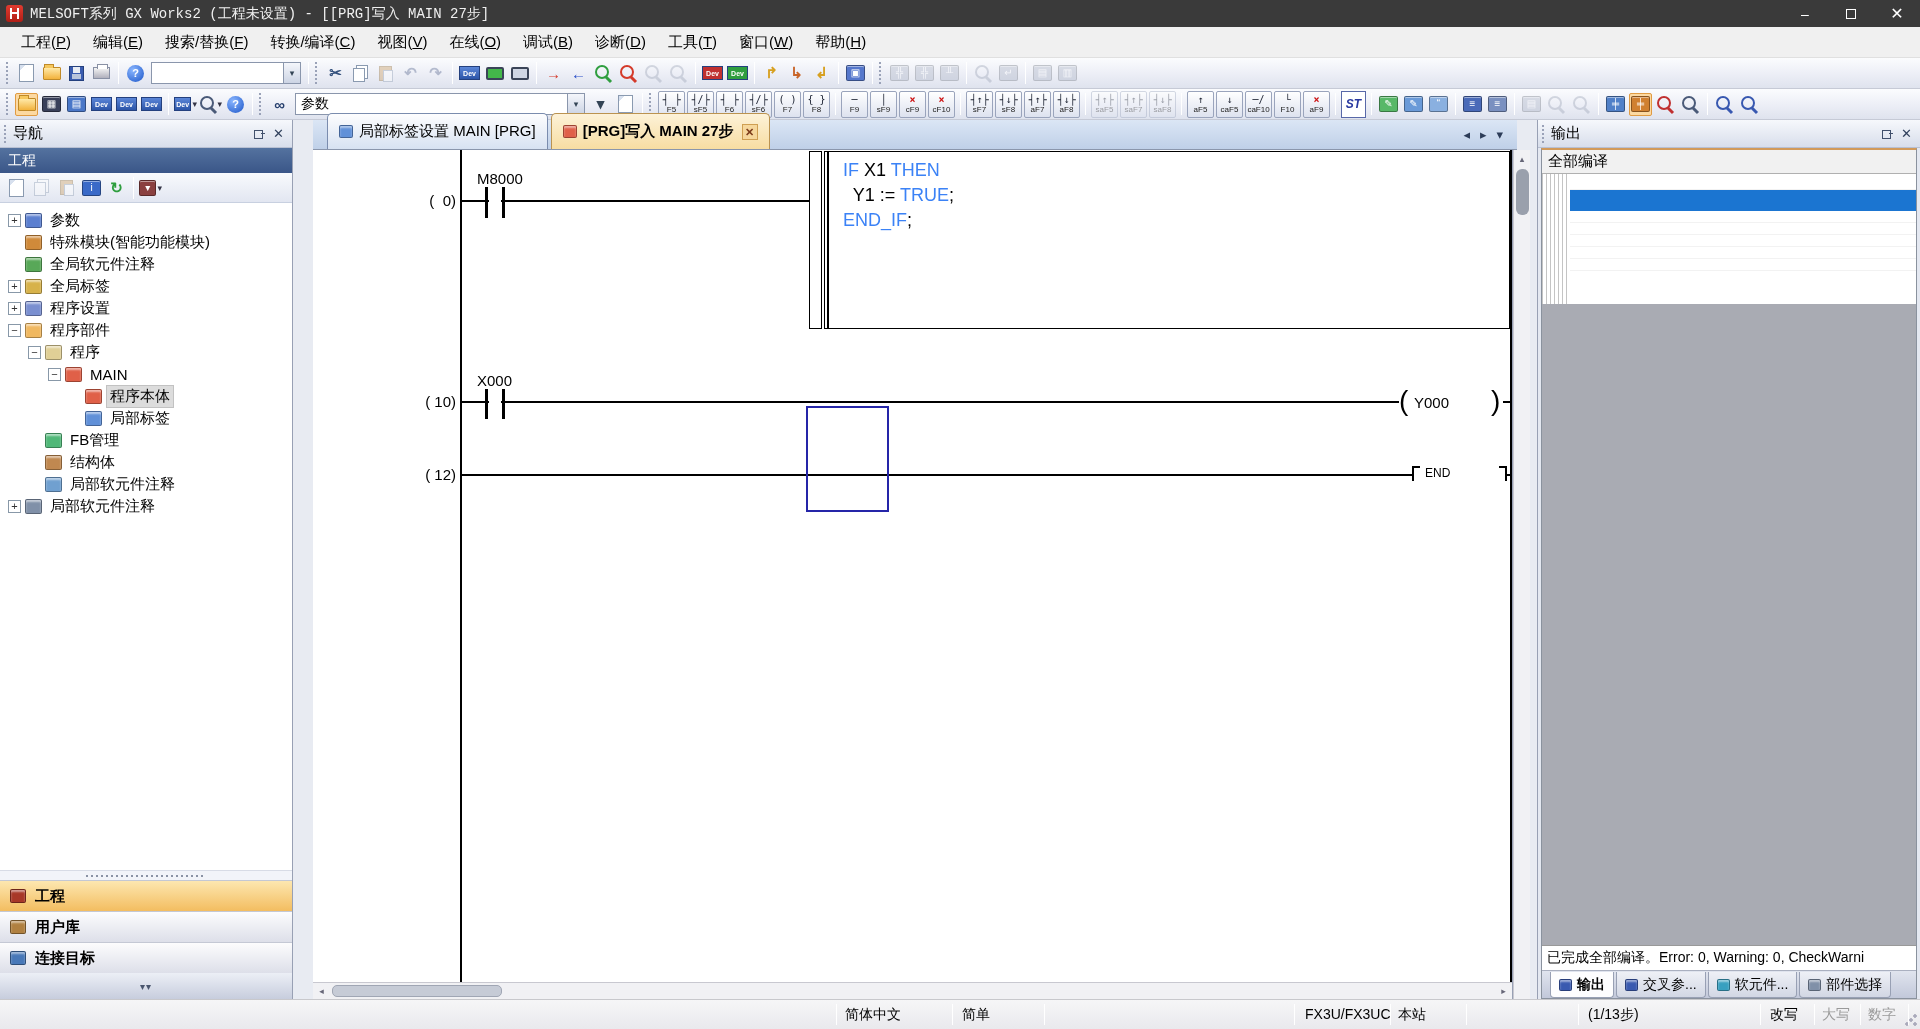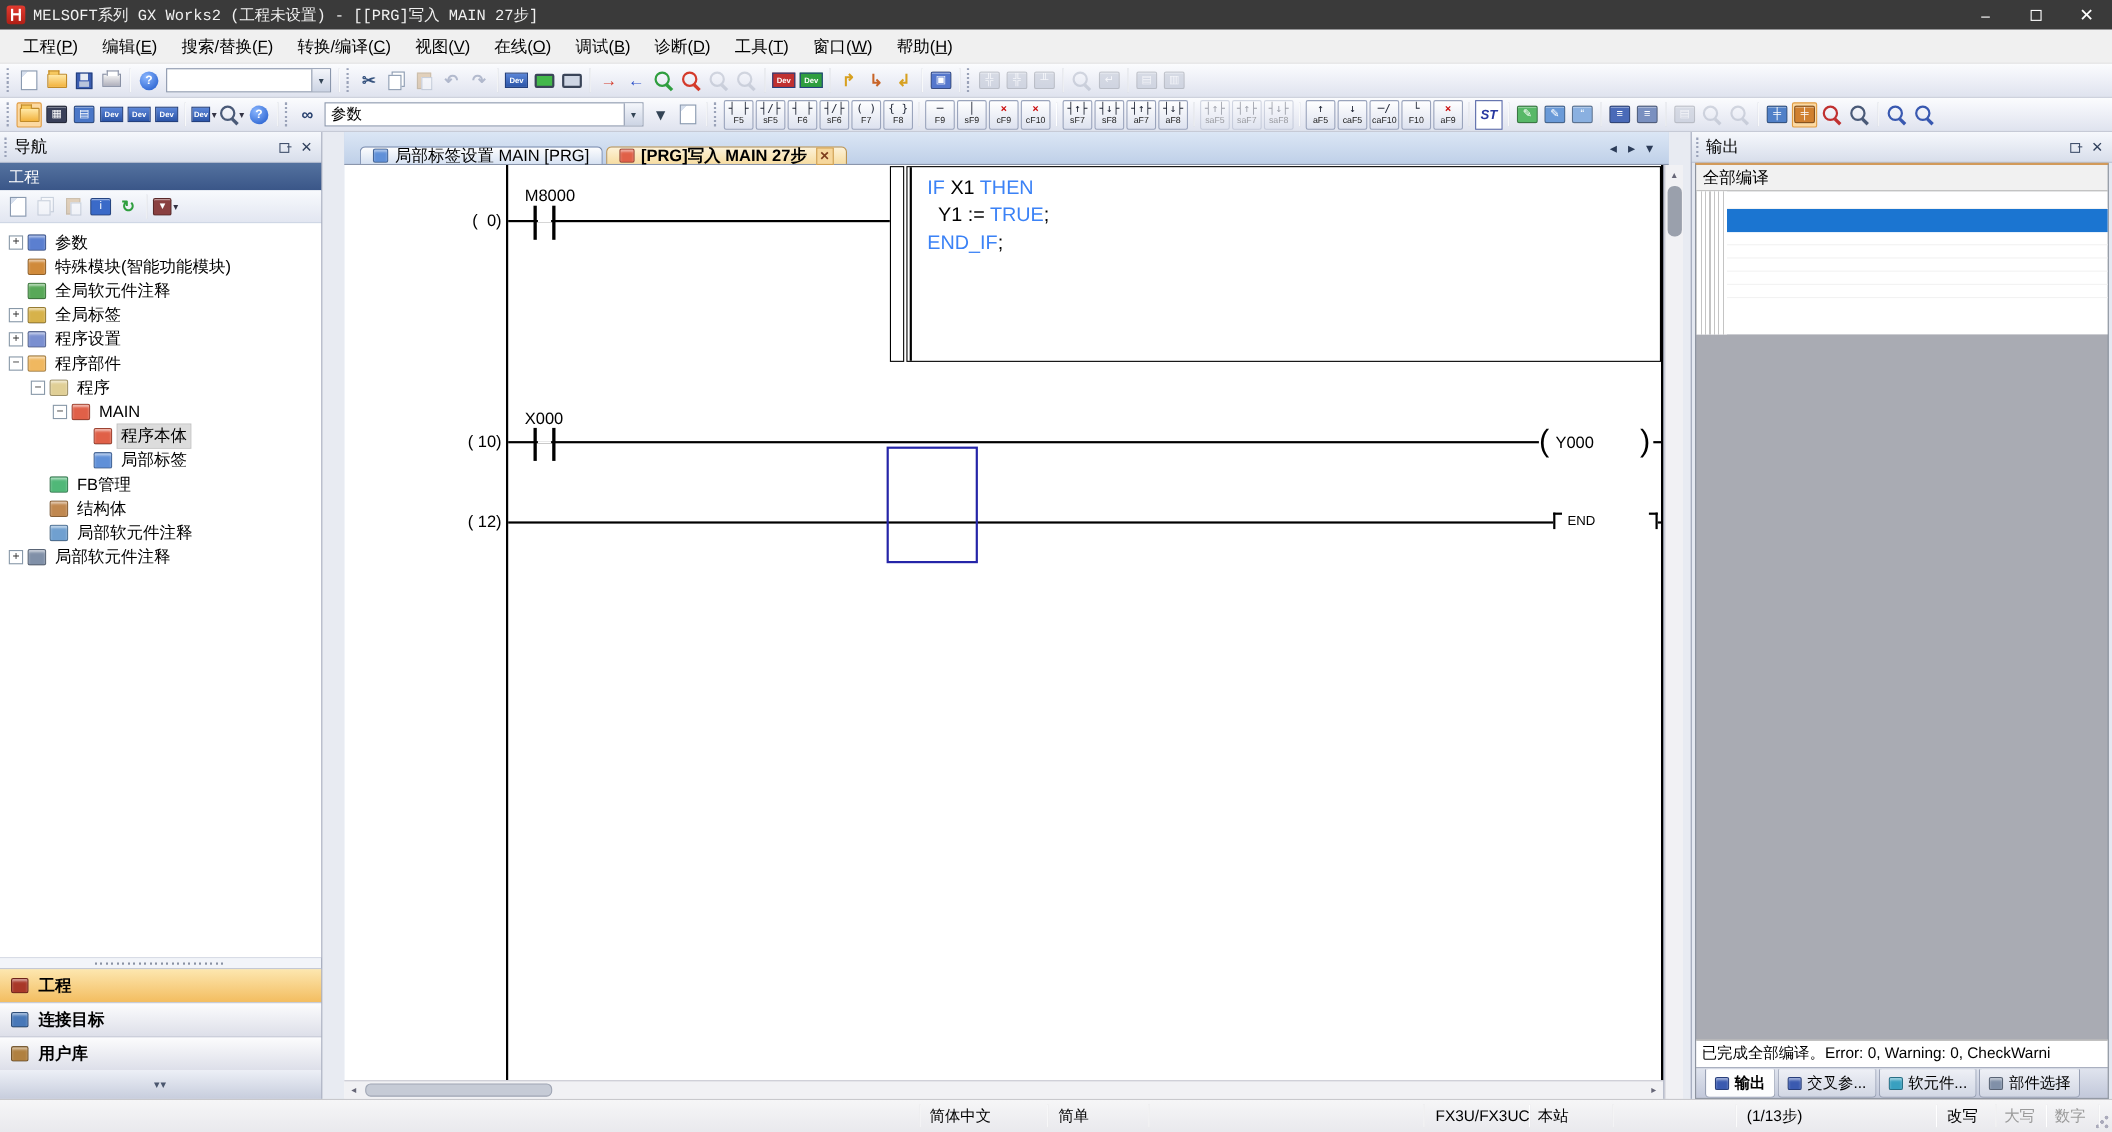--- a/index.html
+++ b/index.html
@@ -86,21 +86,21 @@
   .tree-item.selected .tree-label { background:#dcdcdc; outline:1px solid #c2c2c2; }
   .nav-grip { height:10px; background:repeating-linear-gradient(90deg,#8a92a4 0 2px, transparent 2px 5px); background-size:120px 2px; background-repeat:no-repeat; background-position:center 4px; border-top:1px solid #d8dce6; }
   .nav-btn { height:31px; display:flex; align-items:center; gap:9px; padding:0 10px; border-top:1px solid #c4c8d4; background:linear-gradient(#fcfcfd,#dddfe9); font-size:15px; font-weight:bold; }
   .nav-btn.active { background:linear-gradient(#fde7b0,#f3bd60); }
   .nbicon { width:16px; height:14px; border-radius:2px; border:1px solid rgba(0,0,0,.35); background:var(--c,#888); box-shadow:inset 0 2px 2px rgba(255,255,255,.5); }
   .nav-chev { height:26px; background:linear-gradient(#eceff6,#c7cddd); display:flex; align-items:center; justify-content:center; font-size:10px; color:#4a566e; letter-spacing:1px; }
 
   
   .editor { flex:1; min-width:0; display:flex; flex-direction:column; background:#c8d3e6; }
   .tabbar { height:30px; flex:0 0 auto; background:linear-gradient(#dbe6f5,#bfd0e8); display:flex; align-items:flex-end; padding-left:14px; position:relative; border-bottom:1px solid #8a96ac; }
-  .tab { height:16px; display:flex; align-items:center; gap:6px; padding:0 11px; margin-right:3px; border:1px solid #7a8cae; border-bottom:none; border-radius:5px 5px 0 0; background:linear-gradient(#fdfdfe,#d7e2f2); font-size:15px; white-space:nowrap; }
+  .tab { height:36px; display:flex; align-items:center; gap:6px; padding:0 11px; margin-right:3px; border:1px solid #7a8cae; border-bottom:none; border-radius:5px 5px 0 0; background:linear-gradient(#fdfdfe,#d7e2f2); font-size:15px; white-space:nowrap; }
   .tab.active { background:linear-gradient(#fdf2d8,#f7dda2); border-color:#bb9350; font-weight:bold; }
   .tabicn { width:14px; height:13px; border-radius:2px; border:1px solid rgba(0,0,0,.3); background:var(--c,#6090d8); box-shadow:inset 0 2px 2px rgba(255,255,255,.5); }
   .tabclose { width:16px; height:16px; border:1px solid #cf9f52; background:#f6d79c; color:#7c3c1c; font-size:11px; line-height:14px; text-align:center; margin-left:2px; }
   .tabnav { position:absolute; right:14px; top:7px; display:flex; gap:10px; font-size:13px; color:#2c3c58; }
 
   .edbody { flex:1; min-height:0; display:flex; }
   .sheet { width:1200px; flex:0 0 auto; background:#fff; position:relative; border-right:1px solid #98a0b4; }
   .edgap { flex:1; background:#c2cbdc; }
   .vscroll { width:17px; flex:0 0 auto; background:#f1f1f4; border-left:1px solid #c8c8d0; display:flex; flex-direction:column; align-items:center; }
   .vscroll .arr { height:17px; width:17px; display:flex; align-items:center; justify-content:center; font-size:9px; color:#667; }
@@ -591,26 +591,26 @@
             <span class="tree-label">局部软元件注释</span>
           </div>
         </div>
       <div class="nav-grip"></div>
       <div id="navbtns">
           <div class="nav-btn active">
             <span class="nbicon" style="--c: #a83828;"></span>
             <span>工程</span>
           </div>
           <div class="nav-btn">
+            <span class="nbicon" style="--c: #b08040;"></span>
+            <span>用户库</span>
+          </div>
+          <div class="nav-btn">
             <span class="nbicon" style="--c: #4878b8;"></span>
             <span>连接目标</span>
-          </div>
-          <div class="nav-btn">
-            <span class="nbicon" style="--c: #b08040;"></span>
-            <span>用户库</span>
           </div>
         </div>
       <div class="nav-chev">▾▾</div>
     </div>
 
     <div class="editor">
       <div class="tabbar" id="tabbar">
           <div class="tab">
             <span class="tabicn" style="--c: #6090d8;"></span>
             <span>局部标签设置 MAIN [PRG]</span>

